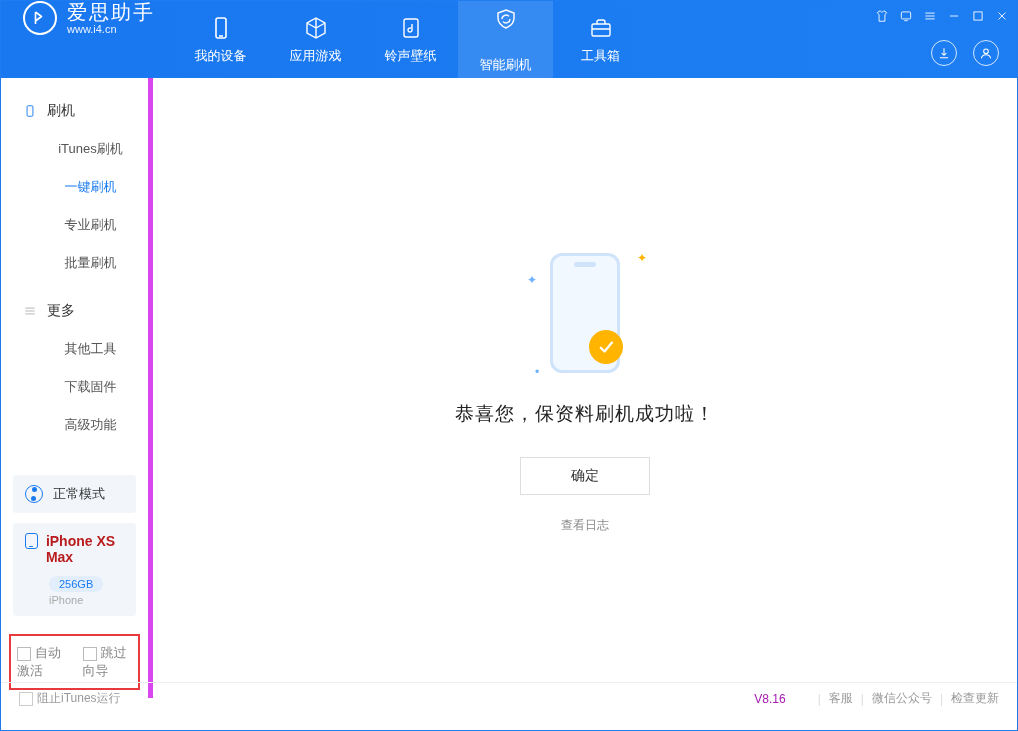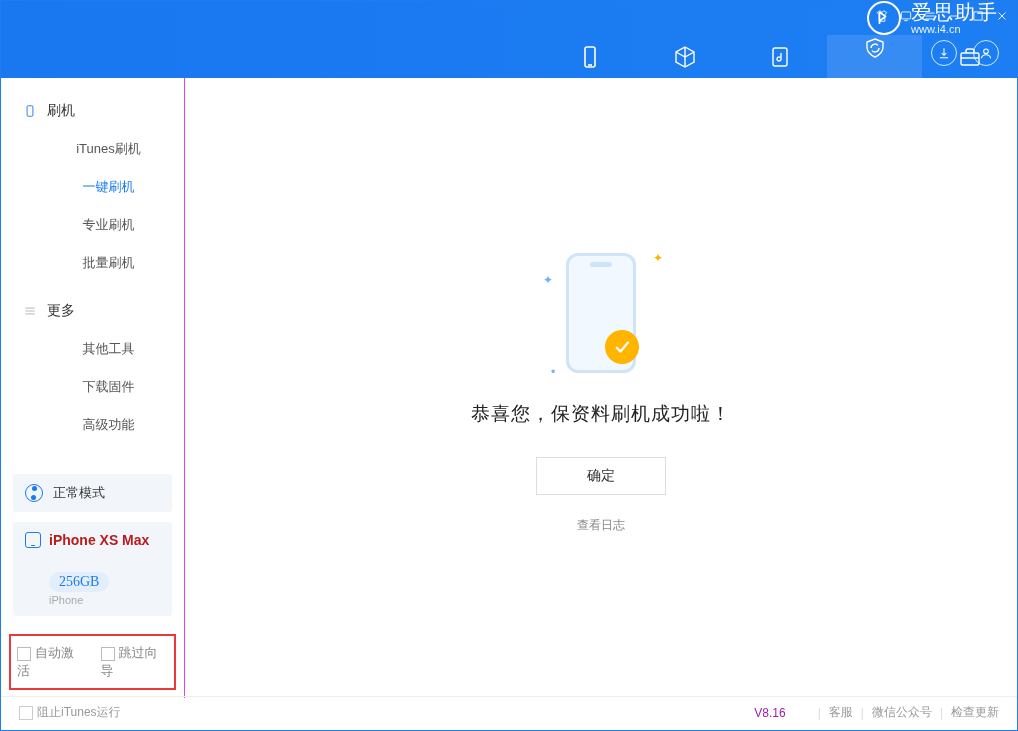--- a/index.html
+++ b/index.html
@@ -1,19 +1,19 @@
 <!DOCTYPE html>
 <html><head>
 <meta charset="utf-8">
 <style>
 * { margin: 0; padding: 0; box-sizing: border-box; font-family: "Microsoft YaHei", Arial, sans-serif; }
 body { background: #fff; width: 1018px; height: 731px; overflow: hidden; border: 1px solid #1e7cf0; position: relative; }
 
 
-.header { height: 77px; background: linear-gradient(to right, #1977ef, #1d7ef3); display: flex; align-items: flex-end; color: #fff; position: relative; flex-direction: column; }
+.header { height: 77px; background: linear-gradient(to right, #1977ef, #1d7ef3); display: flex; align-items: flex-start; color: #fff; position: relative; }
 .logo-block { display: flex; align-items: center; padding: 0 18px 0 22px; }
 .logo-circle { width: 34px; height: 34px; border: 2px solid #fff; border-radius: 50%; display: flex; align-items: center; justify-content: center; margin-right: 10px; }
 .logo-circle svg { width: 18px; height: 18px; }
 .logo-text { display: flex; flex-direction: column; line-height: 1.1; }
 .logo-title { font-size: 20px; letter-spacing: 2px; font-weight: 400; }
 .logo-sub { font-size: 11px; opacity: .9; }
 
 .top-tabs { display: flex; height: 100%; }
 .top-tab { width: 95px; display: flex; flex-direction: column; align-items: center; justify-content: center; gap: 6px; font-size: 13px; cursor: pointer; position: relative; }
 .top-tab.active { background: rgba(255,255,255,.12); gap: 24px; }
@@ -22,37 +22,37 @@
 
 .win-controls { position: absolute; right: 8px; top: 8px; display: flex; gap: 10px; align-items: center; }
 .win-controls span, .win-controls svg { width: 14px; height: 14px; cursor: pointer; stroke: #fff; fill: none; stroke-width: 1.5; }
 
 .header-right { position: absolute; right: 18px; bottom: 12px; display: flex; gap: 16px; }
 .header-right .circ { width: 26px; height: 26px; border: 1.5px solid rgba(255,255,255,.8); border-radius: 50%; display: flex; align-items: center; justify-content: center; cursor: pointer; }
 .header-right svg { width: 14px; height: 14px; stroke: #fff; fill: none; stroke-width: 1.8; }
 
 
 .body { display: flex; height: calc(100% - 77px - 32px); }
-.sidebar { width: 184px; border-right: 1px solid #d946ef; padding-top: 18px; display: flex; flex-direction: column; position: relative; }
+.sidebar { width: 152px; border-right: 5px solid #d946ef; padding-top: 18px; display: flex; flex-direction: column; position: relative; }
 .side-group-hd { display: flex; align-items: center; gap: 10px; padding: 6px 22px 10px; font-size: 14px; color: #333; }
 .side-group-hd .gicon { width: 14px; height: 14px; display: flex; align-items: center; justify-content: center; }
 .side-item { padding: 10px 22px 10px 54px; font-size: 13px; color: #555; cursor: pointer; text-align: center; }
 .side-item.active { color: #1a7bf1; }
 
 .mode-box { margin: 0 12px; margin-top: auto; background: #f2f6fb; border-radius: 3px; padding: 10px 12px; display: flex; align-items: center; gap: 10px; font-size: 13px; color: #333; }
 .mode-icon { width: 18px; height: 18px; border: 1.5px solid #1a7bf1; border-radius: 50%; position: relative; }
 .mode-icon::before, .mode-icon::after { content: ""; position: absolute; width: 5px; height: 5px; background: #1a7bf1; border-radius: 50%; }
 .mode-icon::before { top: 1px; left: 6px; }
 .mode-icon::after { bottom: 1px; right: 6px; }
 
 .device-box { margin: 10px 12px 0; background: #f2f6fb; border-radius: 3px; padding: 10px 12px; }
 .device-top { display: flex; gap: 8px; font-size: 14px; font-weight: bold; color: #b91c1c; }
 .device-icon { width: 16px; height: 16px; border: 1.5px solid #1a7bf1; border-radius: 3px; position: relative; }
 .device-icon::after { content:""; position:absolute; bottom:1px; left:50%; transform:translateX(-50%); width:4px; height:1.5px; background:#1a7bf1; border-radius:1px; }
-.storage { display:inline-block; margin: 24px 0 2px 24px; background:#e3eefc; color:#1a7bf1; font-size:14px; padding:2px 10px; border-radius:10px;font-family:Liberation Serif, serif; }
+.storage { display:inline-block; margin: 11px 0 2px 24px; background:#e3eefc; color:#1a7bf1; font-size:11px; padding:2px 10px; border-radius:10px; }
 .device-sub { margin-left: 24px; font-size: 11px; color: #aaa; }
 
 .opts-row { margin: 18px 8px 8px; border: 2px solid #e83a3a; padding: 8px 6px; display:flex; gap: 16px; align-items:center; font-size:13px; color:#888; }
 .chk { width:14px; height:14px; border:1px solid #bbb; display:inline-block; vertical-align:middle; margin-right:4px; }
 
 
 .main { flex: 1; display:flex; flex-direction:column; align-items:center; justify-content:center; gap: 18px; }
 .phone-ill { width: 120px; height: 140px; position: relative; display:flex; align-items:center; justify-content:center; }
 .phone-shape { width: 70px; height: 120px; border: 3px solid #cfe3fb; border-radius: 12px; background: #f2f8ff; position: relative; }
 .phone-shape::before { content:""; position:absolute; top:6px; left:50%; transform:translateX(-50%); width:22px; height:5px; background:#cfe3fb; border-radius:3px; }
@@ -61,21 +61,21 @@
 .sparkle { position:absolute; color:#ffb400; font-size:12px; }
 .sparkle.s1 { left:2px; top:30px; color:#6fb1ff; }
 .sparkle.s2 { right:-2px; top:8px; }
 .sparkle.s3 { left:10px; bottom:4px; color:#6fb1ff; }
 
 .success-text { font-size: 19px; color:#222; letter-spacing:1px; }
 .ok-btn { margin-top:12px; width: 130px; height:38px; border:1px solid #ddd; background:#fff; font-size:14px; color:#333; cursor:pointer; }
 .log-link { font-size:12px; color:#888; cursor:pointer; margin-top:4px; }
 
 
-.footer { position:absolute; bottom:2px; left:0; right:0; height:32px; border-top:1px solid #eee; display:flex; align-items:center; padding:0 18px; font-size:12px; color:#999; }
+.footer { position:absolute; bottom:16px; left:0; right:0; height:32px; border-top:1px solid #eee; display:flex; align-items:center; padding:0 18px; font-size:12px; color:#999; }
 .footer .left { display:flex; align-items:center; gap:6px; }
 .footer .right { margin-left:auto; display:flex; align-items:center; gap: 8px; }
 .footer .sep { color:#ddd; }
 .footer .link { cursor:pointer; }
 .footer .ver { color:#a21caf; margin-right:24px; }
 </style>
 </head>
 <body>
 
 <div class="header">

